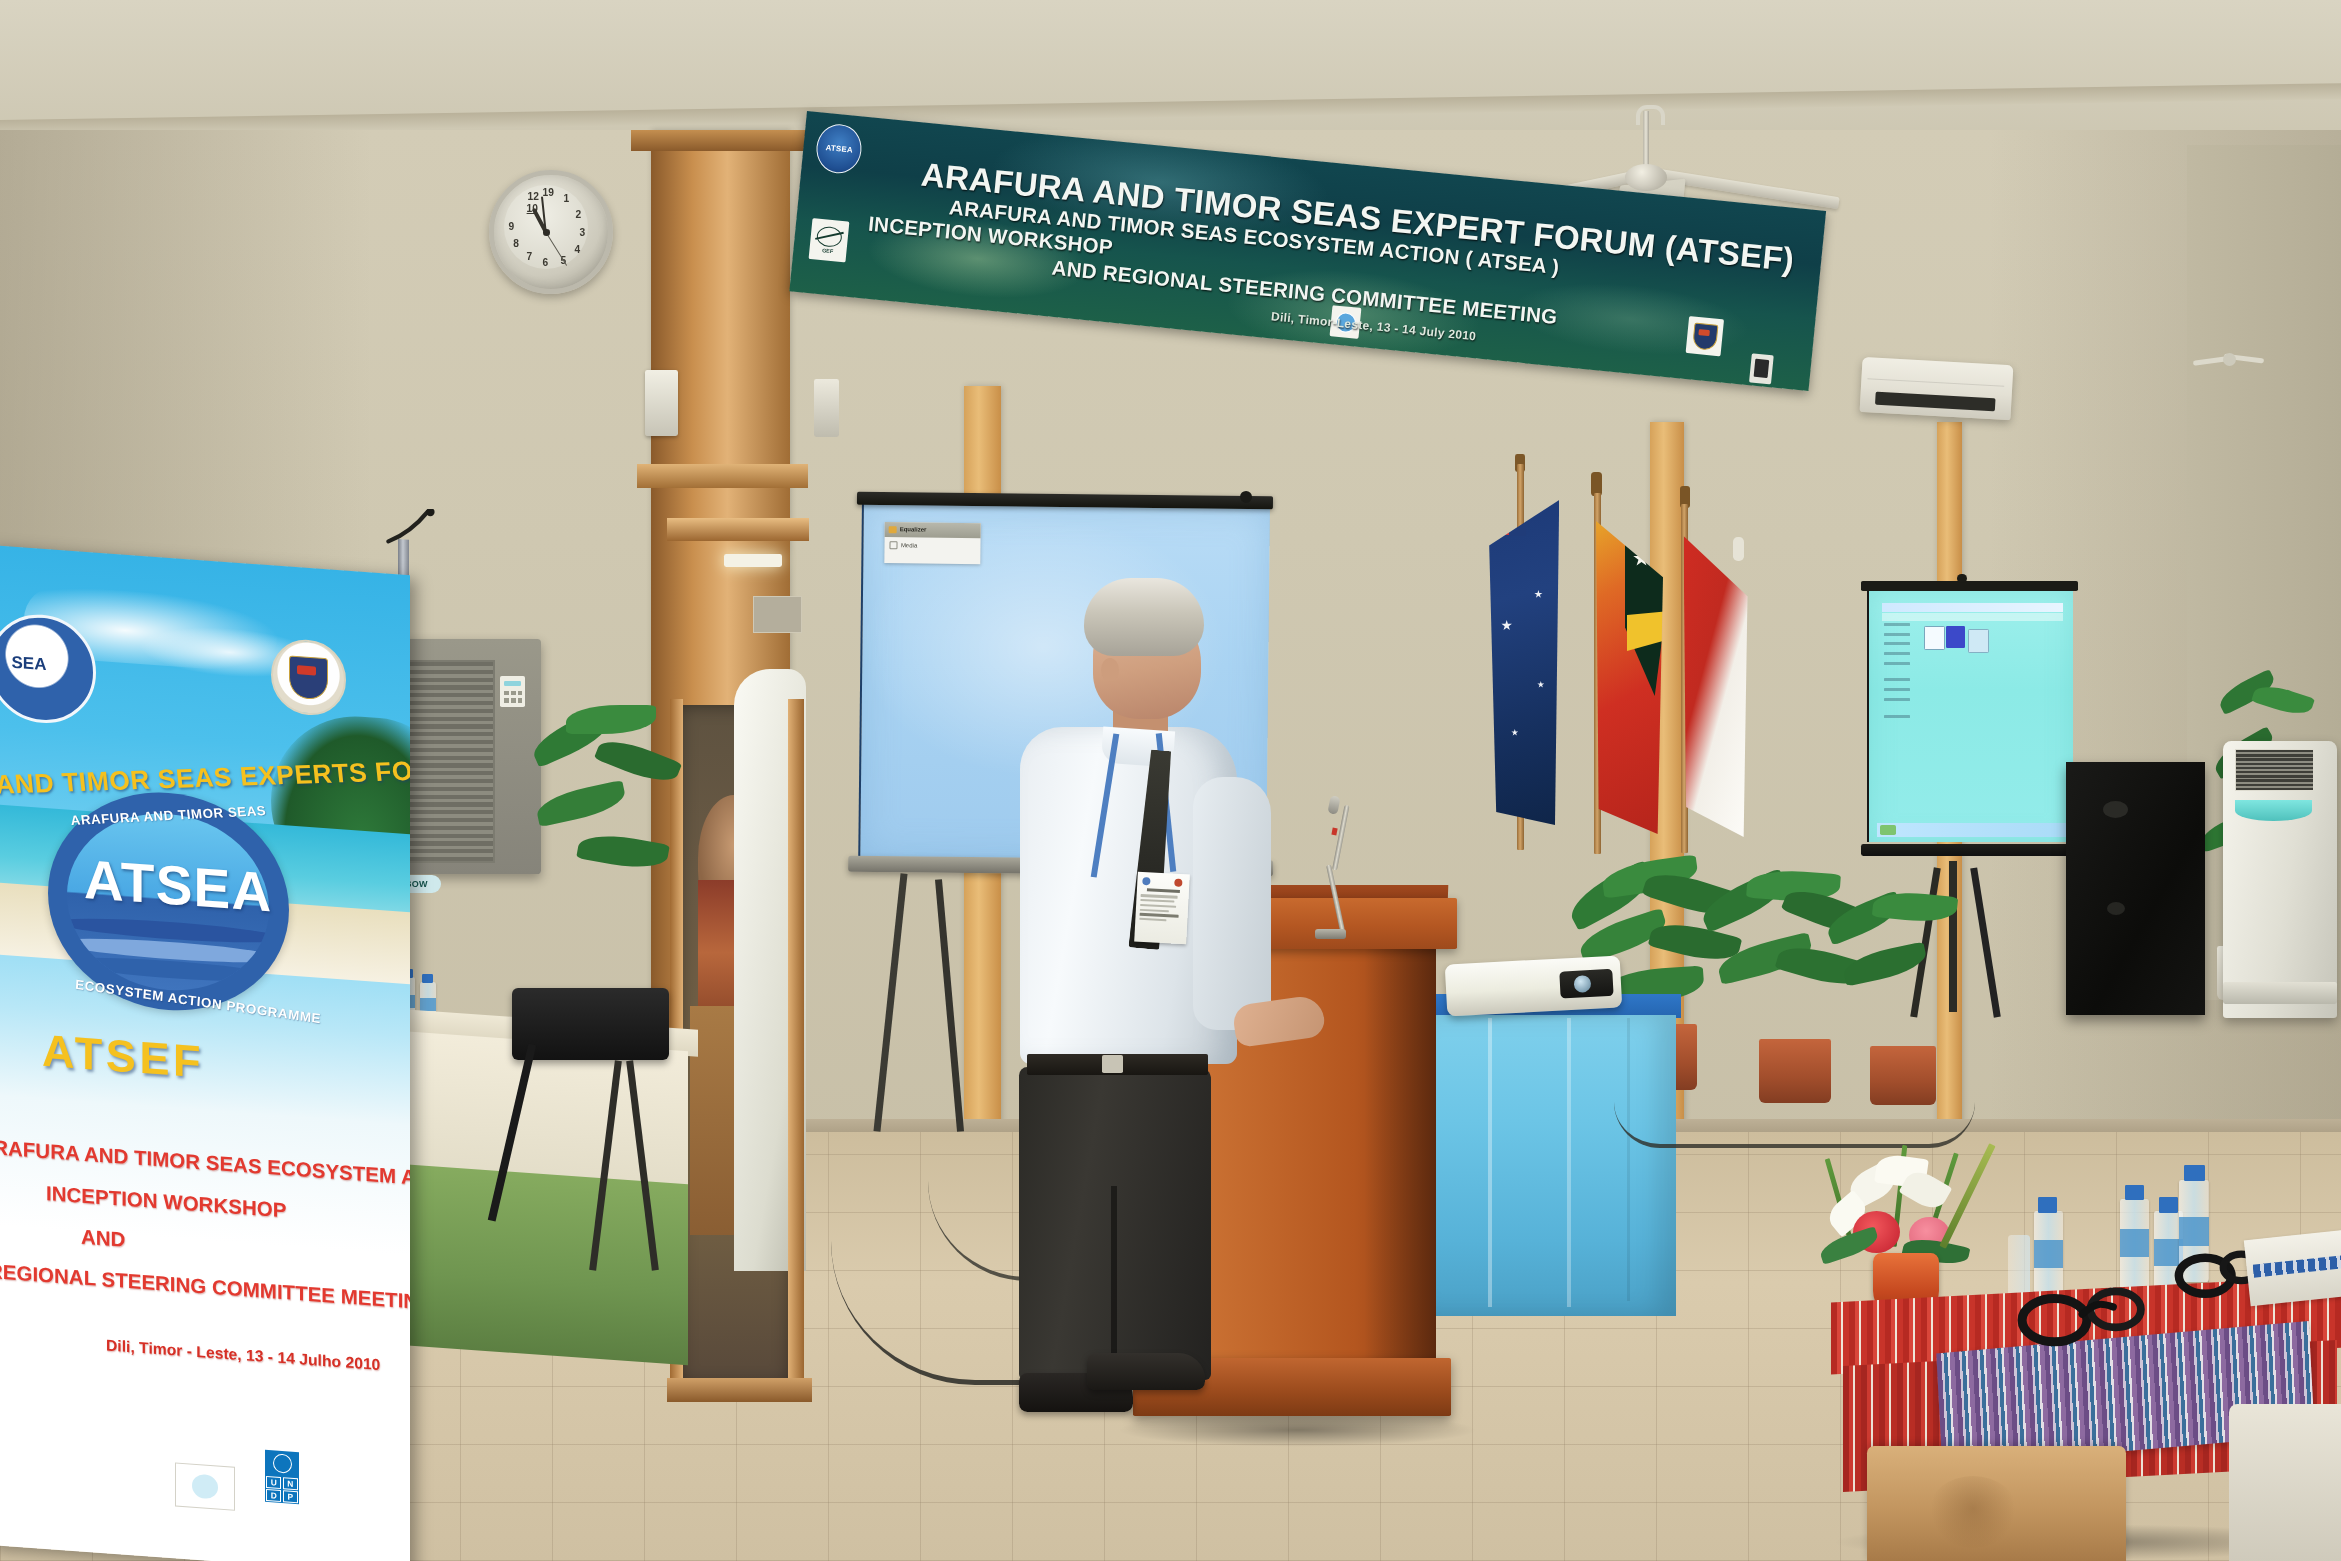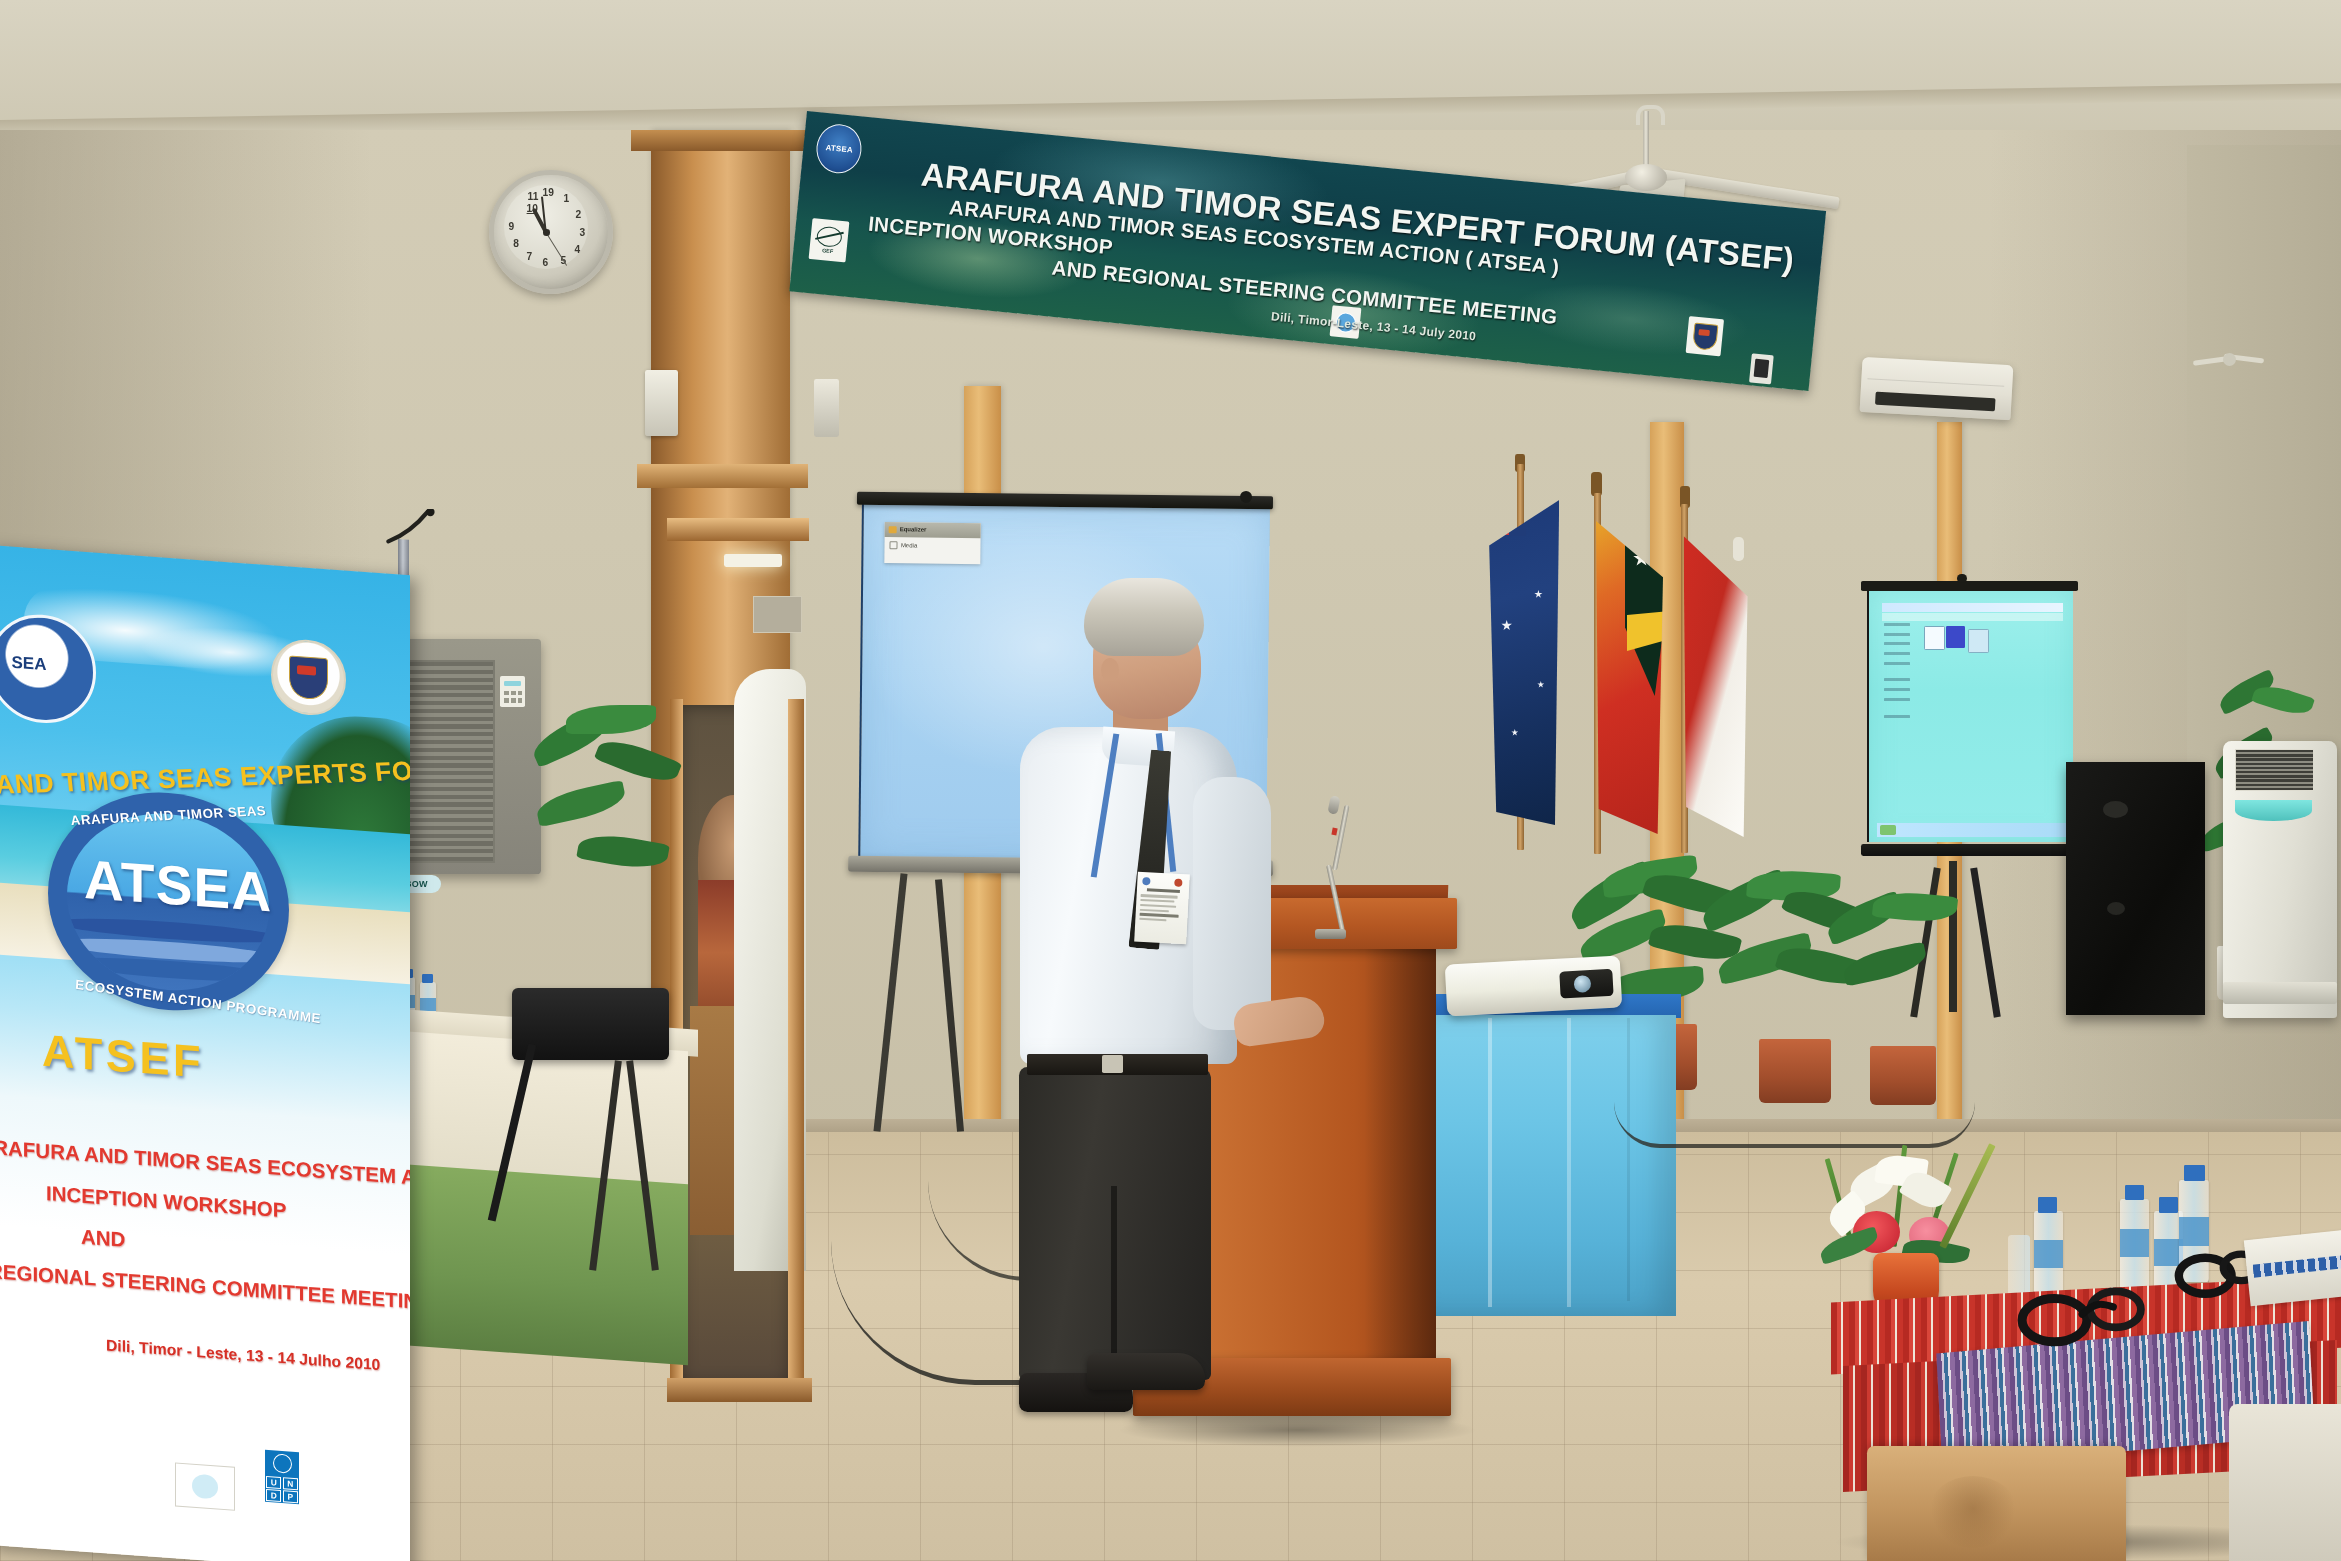--- a/index.html
+++ b/index.html
@@ -504,21 +504,21 @@
       <div class="cnum" style="left:60px;top:8.4px;">1</div>
       <div class="cnum" style="left:72px;top:24px;">2</div>
       <div class="cnum" style="left:76px;top:42px;">3</div>
       <div class="cnum" style="left:71px;top:59px;">4</div>
       <div class="cnum" style="left:57px;top:70px;">5</div>
       <div class="cnum" style="left:39px;top:72px;">6</div>
       <div class="cnum" style="left:23px;top:66px;">7</div>
       <div class="cnum" style="left:9.6px;top:53px;">8</div>
       <div class="cnum" style="left:4.8px;top:36px;">9</div>
       <div class="cnum" style="left:23px;top:18px;text-decoration:underline;">10</div>
-      <div class="cnum" style="left:24px;top:6px;">11</div>
+      <div class="cnum" style="left:24px;top:6px;">12</div>
     </div>
     <div class="chand" id="c-sec"></div>
     <div class="chand" id="c-min"></div>
     <div class="chand" id="c-hour"></div>
     <div class="abs" id="c-pin"></div>
   </div>
 
   <div class="abs" id="banner-wrap">
     <div class="abs" id="banner">
       <div class="abs" id="bn-logo-atsea">ATSEA</div>

